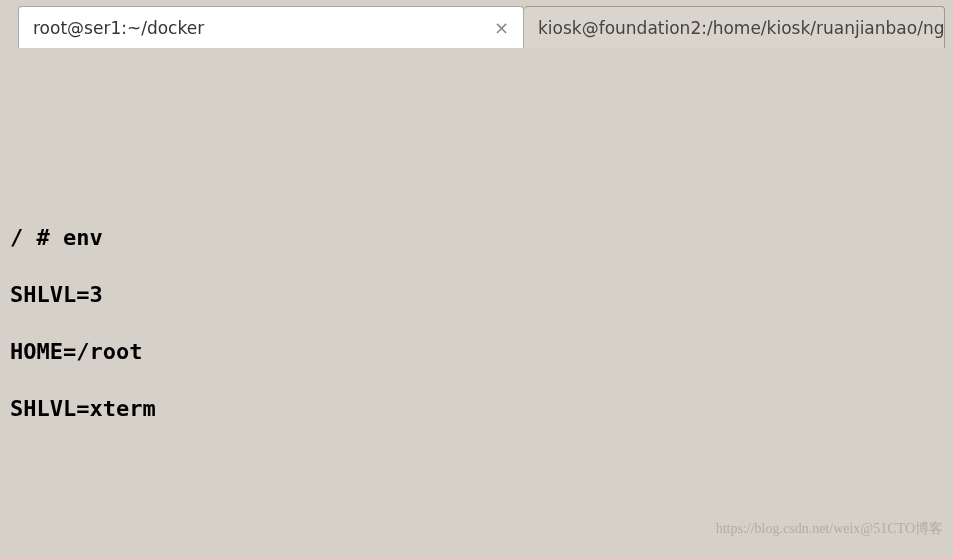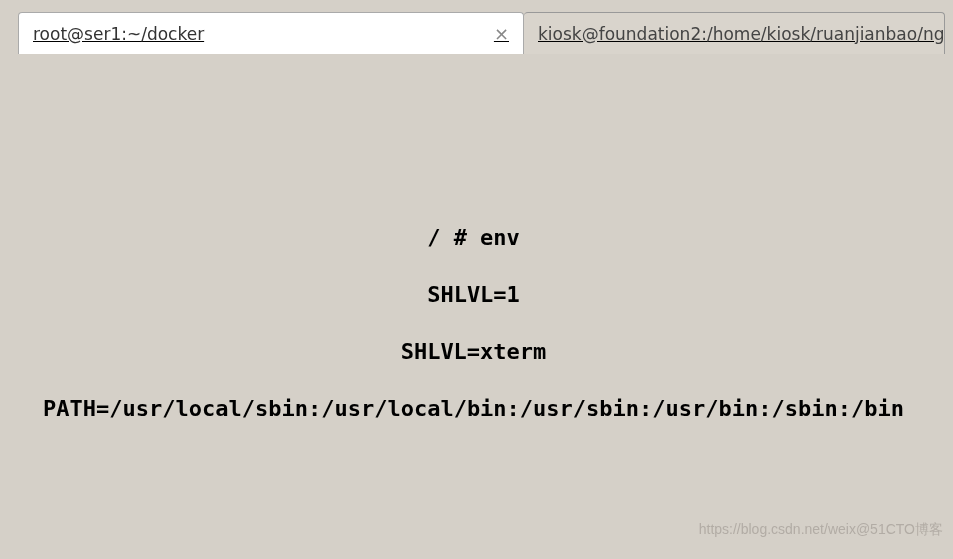--- a/index.html
+++ b/index.html
@@ -13,24 +13,22 @@
       height: 559px;
       background: #d5d0c8;
       overflow: hidden;
       position: relative;
     }
     .tab-bar {
       display: flex;
       padding: 6px 8px 0 18px;
       gap: 0;
       height: 54px;
-      align-items: flex-end;
       background: #d5d0c8;
       border-bottom: none;
-      text-decoration: underline;
     }
     .tab {
       display: flex;
       align-items: center;
       padding: 10px 14px;
       font-size: 17px;
       color: #555;
       border: 1px solid #999;
       border-bottom: none;
       border-radius: 4px 4px 0 0;
@@ -67,52 +65,51 @@
       background: #d5d0c8;
       padding: 8px 16px 0 10px;
       font-family: "DejaVu Sans Mono", "Liberation Mono", monospace;
       font-size: 22px;
       line-height: 28.5px;
       color: #000;
       font-weight: bold;
       height: calc(100% - 64px);
       white-space: pre;
       position: relative;
-      text-align: center;
     }
     .terminal-blank {
       height: 105px;
     }
     .watermark {
       position: absolute;
       right: 10px;
       bottom: 6px;
       font-size: 14px;
       color: #b2aca5;
-      font-family: Liberation Sans, sans-serif;
+      font-family: Liberation Serif, serif;
       font-weight: normal;
     }
   </style>
 </head>
 <body>
 
 <div class="tab-bar">
   <div class="tab active">
     <span>root@ser1:~/docker</span>
     <span class="tab-close">×</span>
   </div>
   <div class="tab inactive">
     <span>kiosk@foundation2:/home/kiosk/ruanjianbao/nginx</span>
   </div>
 </div>
 
 <div class="terminal">
 <div class="terminal-blank"></div>
 <div>/ # env</div>
-<div>SHLVL=1</div>
+<div>SHLVL=3</div>
+<div>HOME=/root</div>
 <div>SHLVL=xterm</div>
-<div>PATH=/usr/local/sbin:/usr/local/bin:/usr/sbin:/usr/bin:/sbin:/bin</div>
 
 
 
 
 <div class="watermark">https://blog.csdn.net/weix@51CTO博客</div>
 </div>
 
 </body></html>

